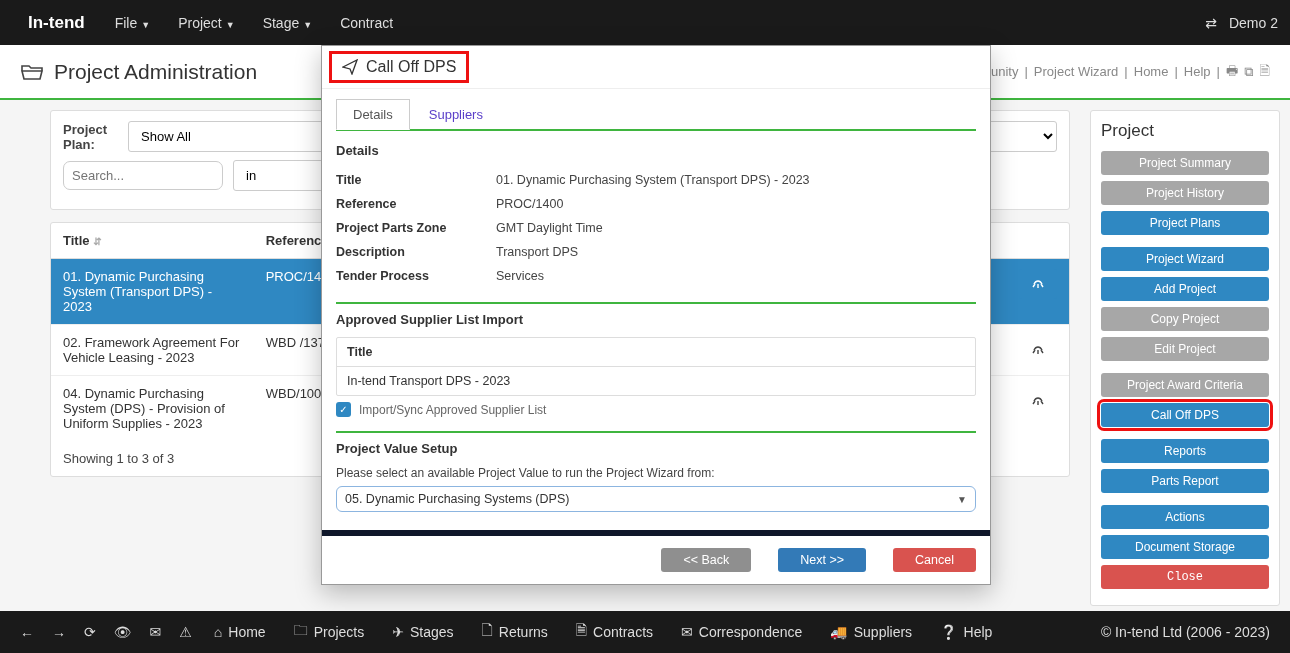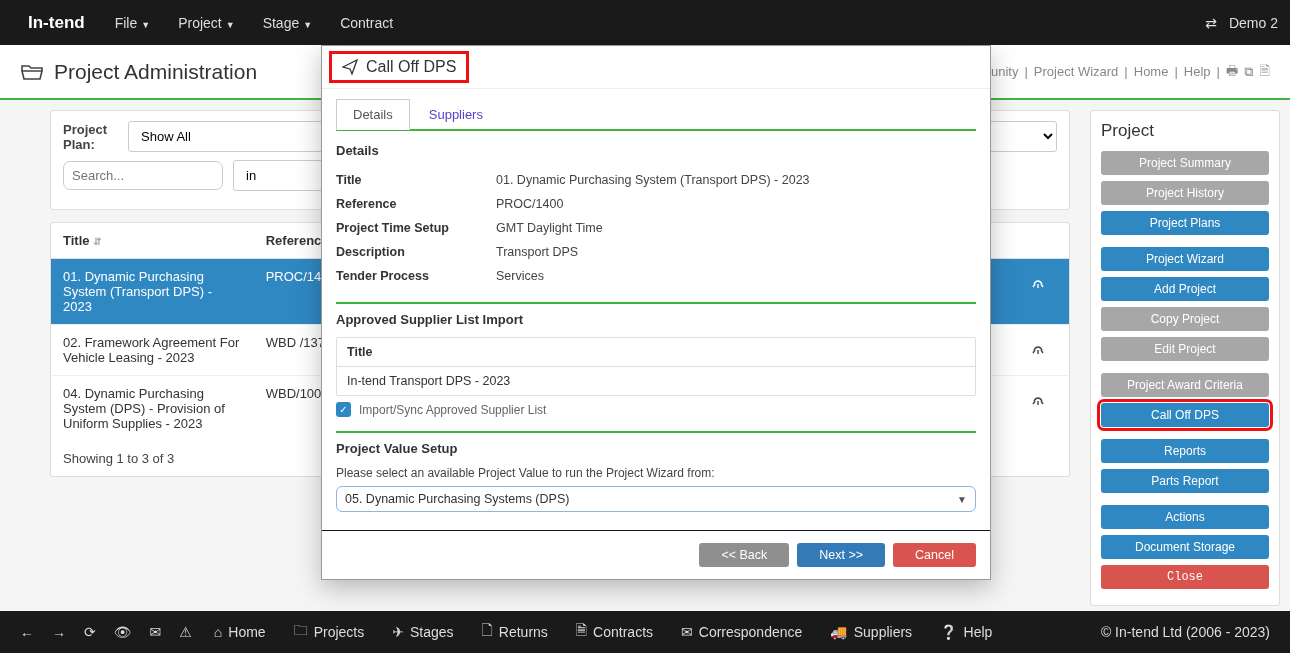--- a/index.html
+++ b/index.html
@@ -67,21 +67,21 @@
 .kv-row { display: flex; padding: 5px 0; font-size: 12.5px; }
 .kv-key { width: 160px; font-weight: 700; color: #333; }
 .kv-val { color: #444; }
 .inner-card { border: 1px solid #ddd; border-radius: 2px; }
 .inner-card-head { padding: 7px 10px; font-weight: 700; font-size: 12.5px; border-bottom: 1px solid #ddd; }
 .inner-card-body { padding: 7px 10px; font-size: 12.5px; }
 .chk-row { display: flex; align-items: center; gap: 8px; margin-top: 6px; color: #666; font-size: 12px; }
 .chk { width: 15px; height: 15px; border-radius: 3px; background: #2f88c2; display: inline-flex; align-items: center; justify-content: center; color: #fff; font-size: 10px; }
 .pv-text { font-size: 12px; color: #444; margin-bottom: 6px; }
 .pv-select { width: 100%; border: 1px solid #8cb5e0; border-radius: 6px; padding: 5px 8px; font-size: 12.5px; display: flex; justify-content: space-between; align-items: center; background: #fff; }
-.modal-footer { border-top: 1px solid #0f172a; padding: 12px 14px; display: flex; justify-content: flex-end; gap: 8px; }
+.modal-footer { border-top: 6px solid #0f172a; padding: 12px 14px; display: flex; justify-content: flex-end; gap: 27px; }
 .mf-btn { padding: 5px 22px; border-radius: 3px; font-size: 12.5px; color: #fff; cursor: pointer; }
 .mf-grey { background: #8f8f8f; }
 .mf-blue { background: #337ab7; }
 .mf-red { background: #d9534f; }
 
 
 .bottombar { position: absolute; bottom: 0; left: 0; right: 0; height: 42px; background: #1a1a1a; color: #ddd; display: flex; align-items: center; justify-content: space-between; padding: 0 20px; font-size: 14px; }
 .bb-left { display: flex; align-items: center; gap: 22px; }
 .bb-item { display: flex; align-items: center; gap: 6px; cursor: pointer; }
 .bb-icons { display: flex; align-items: center; gap: 18px; }
@@ -241,21 +241,21 @@
       <div class="section-heading">Details</div>
       <div class="kv-row">
           <div class="kv-key">Title</div>
           <div class="kv-val">01. Dynamic Purchasing System (Transport DPS) - 2023</div>
         </div>
       <div class="kv-row">
           <div class="kv-key">Reference</div>
           <div class="kv-val">PROC/1400</div>
         </div>
       <div class="kv-row">
-          <div class="kv-key">Project Time Setup</div>
+          <div class="kv-key">Project Parts Zone</div>
           <div class="kv-val">GMT Daylight Time</div>
         </div>
       <div class="kv-row">
           <div class="kv-key">Description</div>
           <div class="kv-val">Transport DPS</div>
         </div>
       <div class="kv-row">
           <div class="kv-key">Tender Process</div>
           <div class="kv-val">Services</div>
         </div>

